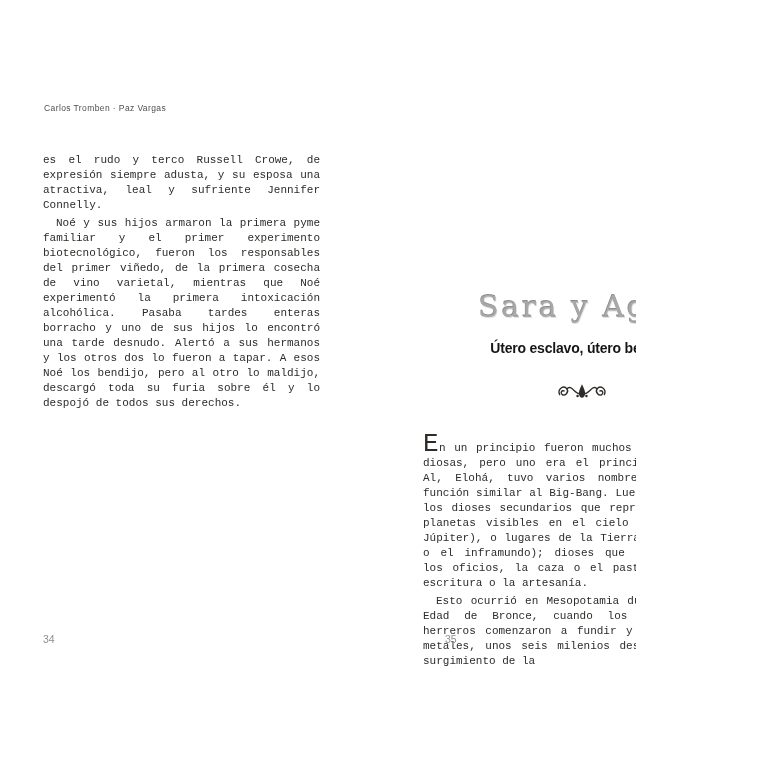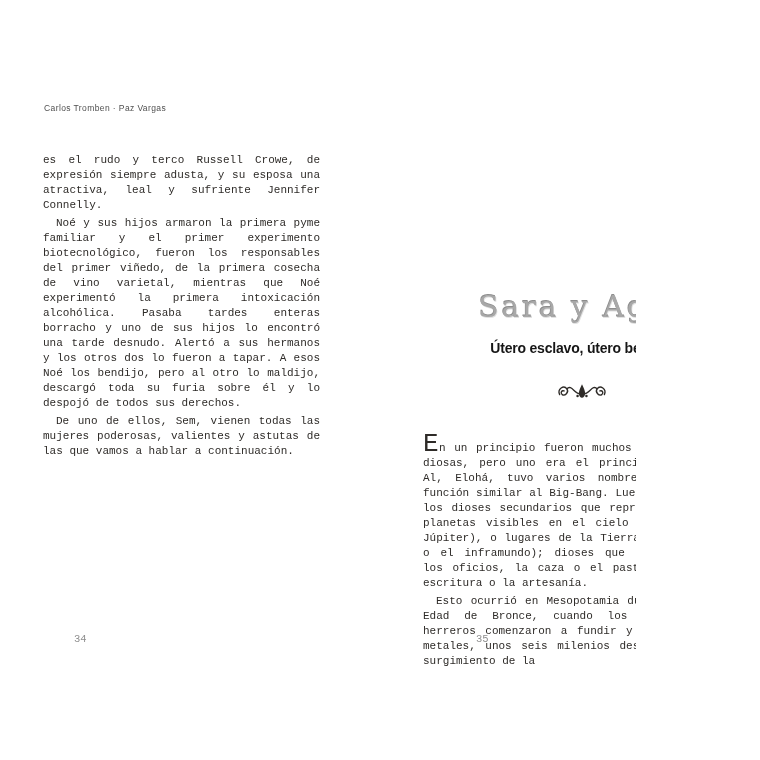--- a/index.html
+++ b/index.html
@@ -91,38 +91,36 @@
     width: 274px;
     text-align: center;
   }
 
   
   .page-number {
     position: absolute;
     top: 633px;
     font-size: 10.5px;
     color: #8f8f8f;
-    font-family: Liberation Mono, monospace;
-    margin-left: 31px;
+    font-family: Liberation Sans, sans-serif;
   }
   .page-number.pn-left { left: 43px; }
   .page-number.pn-right { left: 445px; width: 272px; text-align: left; }
 </style>
 </head>
 <body>
 
 <div class="spread">
 
   <div>
     <div class="running-header">Carlos Tromben · Paz Vargas</div>
 
     <div class="left-body">
       <p class="book">es el rudo y terco Russell Crowe, de expresión siempre adusta, y su esposa una atractiva, leal y sufriente Jennifer Connelly.</p>
       <p class="book indent">Noé y sus hijos armaron la primera pyme familiar y el primer experimento biotecnológico, fueron los responsables del primer viñedo, de la primera cosecha de vino varietal, mientras que Noé experimentó la primera intoxicación alcohólica. Pasaba tardes enteras borracho y uno de sus hijos lo encontró una tarde desnudo. Alertó a sus hermanos y los otros dos lo fueron a tapar. A esos Noé los bendijo, pero al otro lo maldijo, descargó toda su furia sobre él y lo despojó de todos sus derechos.</p>
-      <p class="book indent">De uno de ellos, Sem, vienen todas las mujeres poderosas, valientes y astutas de las que vamos a hablar a continuación.</p>
     </div>
 
     <div class="page-number pn-left">34</div>
   </div>
 
   <div>
     <div class="chapter-title">Sara y Agar</div>
 
     <div class="chapter-subtitle">Útero esclavo, útero bendito</div>
 

